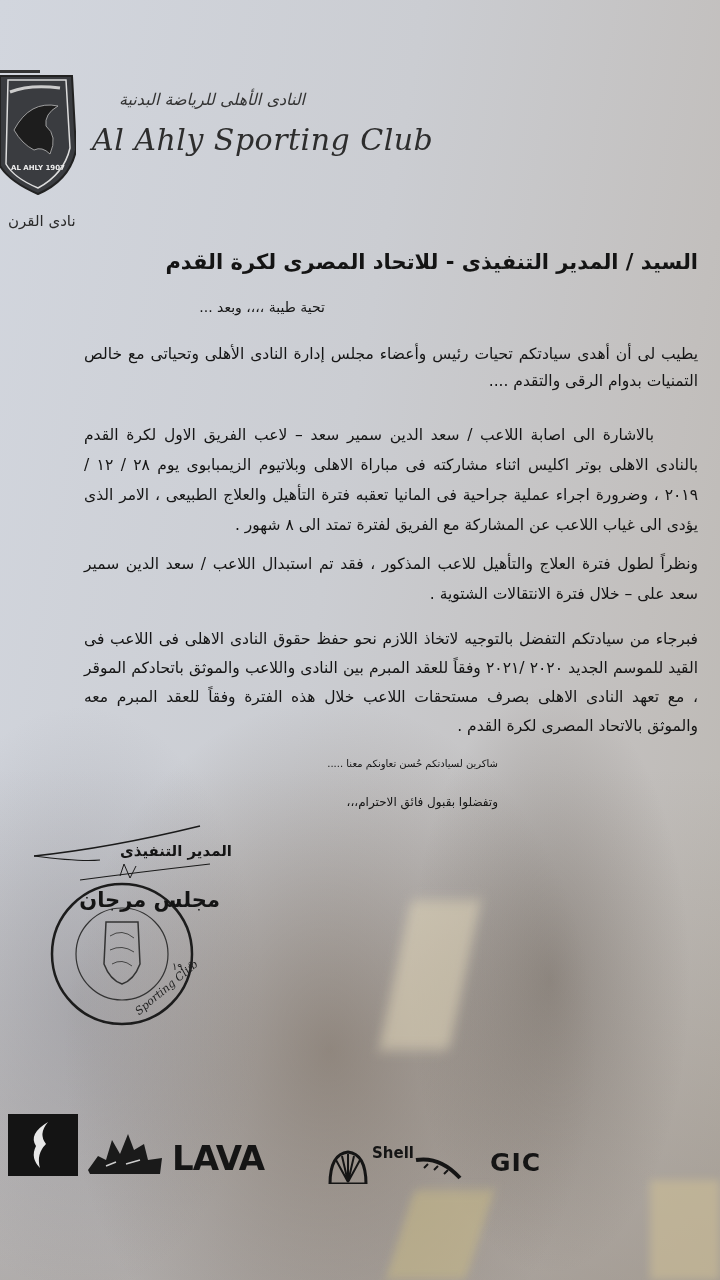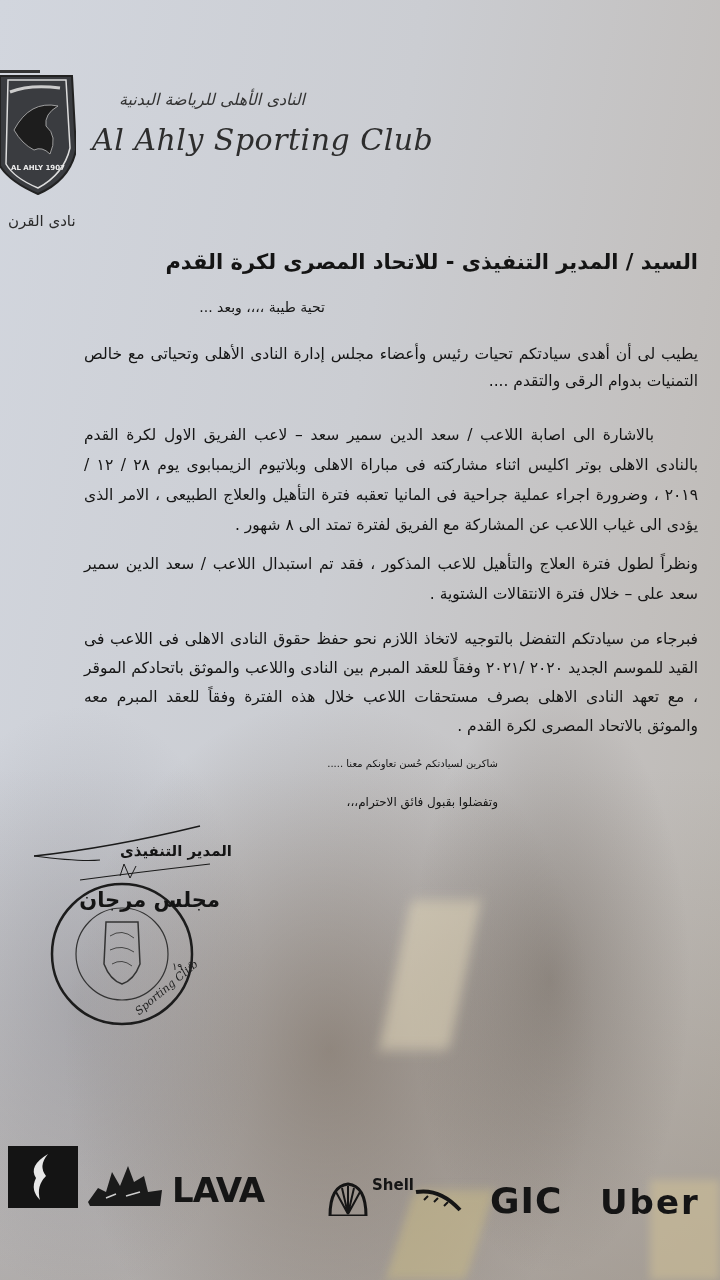--- a/index.html
+++ b/index.html
@@ -74,30 +74,30 @@
       margin-left: 29px;
     }
     .sig-name {
       right: 500px; top: 888px; font-size: 21px; font-weight: bold;
       font-family: "DejaVu Sans", sans-serif;
     }
     .signature-svg { position: absolute; left: 20px; top: 820px; width: 200px; height: 80px; }
     .stamp-svg { position: absolute; left: 44px; top: 878px; width: 156px; height: 150px; }
 
     
-    .sponsors { position: absolute; left: 0; top: 1144px; width: 700px; height: 72px; }
+    .sponsors { position: absolute; left: 0; top: 1112px; width: 700px; height: 72px; }
     .sp { position: absolute; color: #151515; }
     .sp-box { left: 8px; top: 2px; width: 70px; height: 62px; background: #141414; }
     .sp-box svg { width: 70px; height: 62px; }
     .sp-tiger { left: 86px; top: 18px; width: 78px; height: 46px; }
     .sp-lava { left: 172px; top: 26px; font-size: 34px; font-weight: bold; font-family: "DejaVu Sans", sans-serif; letter-spacing: -1px; }
     .sp-shell-icon { left: 328px; top: 38px; width: 40px; height: 34px; }
     .sp-shell { left: 372px; top: 32px; font-size: 15px; font-weight: bold; font-family: "DejaVu Sans", sans-serif; }
     .sp-swoosh { left: 414px; top: 42px; width: 48px; height: 26px; }
-    .sp-gic { left: 490px; top: 36px; font-size: 36px; font-weight: bold; font-family: "DejaVu Sans", sans-serif; letter-spacing: 1px; }
+    .sp-gic { left: 490px; top: 36px; font-size: 25px; font-weight: bold; font-family: "DejaVu Sans", sans-serif; letter-spacing: 1px; }
     .sp-uber { left: 600px; top: 38px; font-size: 34px; font-weight: bold; font-family: "DejaVu Sans", sans-serif; letter-spacing: 2px; white-space: nowrap; }
   </style>
 </head>
 <body>
 
 <div class="paper"></div>
 <div class="shadow-right"></div>
 <div class="light-patch"></div>
 <div class="bottom-glow"></div>
 <div class="light-patch2"></div>
@@ -156,14 +156,13 @@
   <svg class="sp sp-shell-icon" viewBox="0 0 40 34">
     <path d="M2 34 Q2 4 20 2 Q38 4 38 34 Z" fill="none" stroke="#151515" stroke-width="3"></path>
     <path d="M20 32 L8 10 M20 32 L14 6 M20 32 L20 4 M20 32 L26 6 M20 32 L32 10" stroke="#151515" stroke-width="2"></path>
   </svg>
   <div class="sp sp-shell">Shell</div>
   <svg class="sp sp-swoosh" viewBox="0 0 48 26">
     <path d="M2 6 Q26 2 46 24" stroke="#151515" stroke-width="4" fill="none"></path>
     <path d="M10 14 L14 10 M20 16 L24 12 M30 20 L34 16" stroke="#151515" stroke-width="2"></path>
   </svg>
   <div class="sp sp-gic">GIC</div>
-  <div class="sp sp-uber">Uber</div>
 </div>
 
 </body></html>

